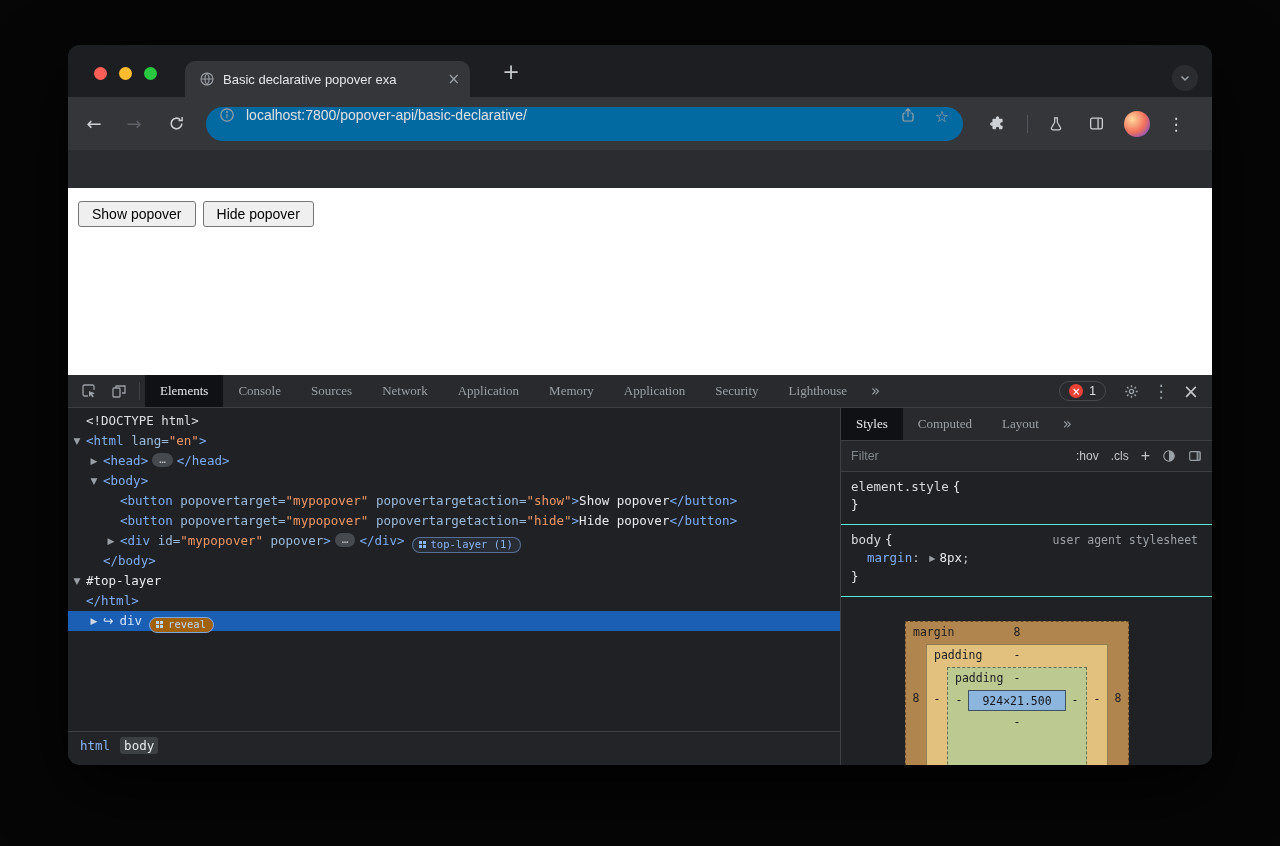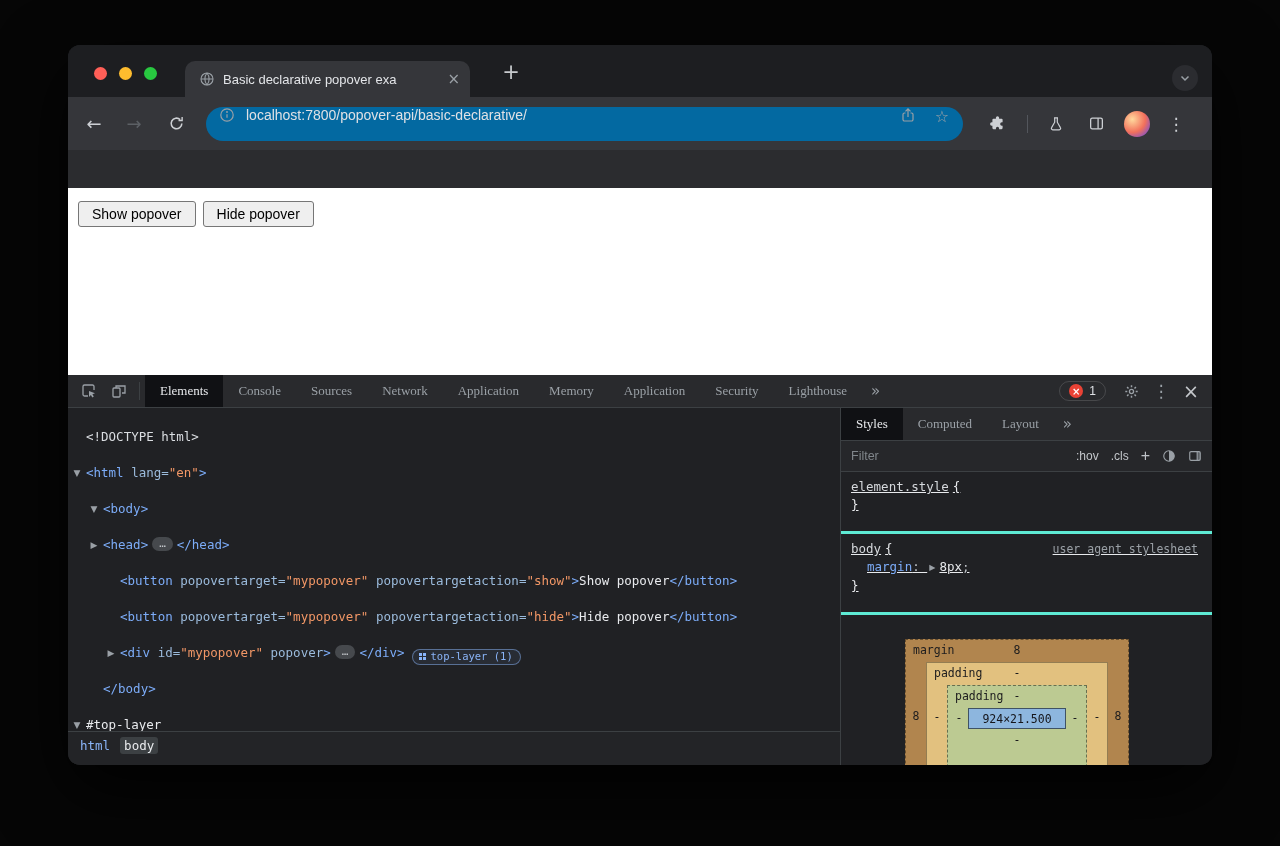--- a/index.html
+++ b/index.html
@@ -74,21 +74,21 @@
   .error-pill{ display:flex; align-items:center; gap:6px; padding:2px 9px; border-radius:11px;
     border:1px solid rgba(255,255,255,.14); margin-right:10px; }
   .err-circle{ width:14px; height:14px; border-radius:50%; background:#e94235; color:#fff;
     display:flex; align-items:center; justify-content:center; font-size:10px; font-weight:bold; }
   .err-circle::before{content:"×";}
   .err-count{ color:#dfe1e5; font-size:12px; }
   .dt-main{ flex:1; display:flex; min-height:0; }
   .dt-left{ width:772px; flex:none; display:flex; flex-direction:column; min-width:0; }
   .dom-tree{ flex:1; padding-top:3px; font-family:"DejaVu Sans Mono","DejaVu Sans",monospace;
     font-size:12.5px; white-space:nowrap; overflow:hidden; }
-  .tree-line{ height:20px; line-height:20px;margin-top:16px; }
+  .tree-line{ height:20px; line-height:20px; }
   .tree-line.selected{ background:#1b5fb5; }
   .arw{ display:inline-block; width:14px; margin-left:-16px; margin-right:2px; text-align:center;
     color:#9aa0a6; font-size:9px; font-family:"DejaVu Sans",sans-serif; vertical-align:1px; }
   .tag{ color:#7cacf8; } .attr{ color:#9bbbdc; } .val{ color:#f29766; }
   .txt{ color:#e8eaed; } .doc{ color:#dbdee2; } .toplayer{ color:#e8eaed; }
   .selected .tag{ color:#d2e3fc; } .selected .arw{ color:#cfd8e3; }
   .revlink{ color:#9aa0a6; margin-right:6px; font-family:"DejaVu Sans",sans-serif; }
   .selected .revlink{ color:#d7e5f7; }
   .pill{ display:inline-block; background:#46494d; color:#c4c7cb; border-radius:8px;
     padding:0 7px; height:14px; line-height:13px; font-size:11px;
@@ -108,22 +108,22 @@
   
   .dt-right{ flex:1; border-left:1px solid #3c4043; display:flex; flex-direction:column; min-width:0;justify-content:center; }
   .st-tabs-row{ height:33px; flex:none; background:#292a2d; border-bottom:1px solid #3c4043;
     display:flex; align-items:stretch; }
   .st-filter{ height:31px; flex:none; border-bottom:1px solid #3c4043; background:#26272a;
     display:flex; align-items:center; padding:0 10px; gap:12px; }
   .filter-input{ flex:1; color:#80868b; font-size:12.5px; }
   .st-btn{ color:#c3c6ca; font-size:12px; }
   .st-btn.plus{ font-size:16px; color:#bdc1c6; }
   .st-icon{ color:#9aa0a6; display:flex; align-items:center; }
-  .st-section{ border-bottom:3px solid #5eead4; padding:6px 10px 17px;
-    font-family:"DejaVu Sans Mono",monospace; font-size:12.5px; line-height:18px; color:#e8eaed;text-decoration:underline; }
+  .st-section{ border-bottom:1px solid #5eead4; padding:6px 10px 10px;
+    font-family:"DejaVu Sans Mono",monospace; font-size:12.5px; line-height:18px; color:#e8eaed; }
   .code-line{ white-space:nowrap; }
   .rule-head{ display:flex; justify-content:space-between; }
   .sel-name{ color:#d5d8dc; } .brace{ color:#e8eaed; margin-left:4px; }
   .origin{ color:#9aa0a6; font-size:11.5px; padding-right:4px; }
   .decl{ padding-left:16px; }
   .prop{ color:#7cacf8; } .cssval{ color:#e8eaed; } .plain{ color:#bdc1c6; }
   .decl-arrow{ display:inline-block; color:#9aa0a6; font-size:8px; margin:0 4px 0 2px;
     font-family:"DejaVu Sans",sans-serif; vertical-align:1px; }
   
   .st-boxmodel{ position:relative; flex:1; overflow:hidden; }
@@ -268,22 +268,22 @@
         <div class="dt-icon icon-kebab" style="font-size:16px"></div>
         <div class="dt-icon icon-x"></div>
       </div>
     </div>
 
     <div class="dt-main">
       <div class="dt-left">
         <div class="dom-tree">
             <div class="tree-line" style="padding-left: 18px;"><span class="doc">&lt;!DOCTYPE html&gt;</span></div>
             <div class="tree-line" style="padding-left: 18px;"><span class="arw">▼</span><span class="tag">&lt;html</span><span class="attr"> lang=</span><span class="val">"en"</span><span class="tag">&gt;</span></div>
+            <div class="tree-line" style="padding-left: 35px;"><span class="arw">▶</span><span class="tag">&lt;head&gt;</span><span class="pill">…</span><span class="tag">&lt;/head&gt;</span></div>
             <div class="tree-line" style="padding-left: 35px;"><span class="arw">▼</span><span class="tag">&lt;body&gt;</span></div>
-            <div class="tree-line" style="padding-left: 35px;"><span class="arw">▶</span><span class="tag">&lt;head&gt;</span><span class="pill">…</span><span class="tag">&lt;/head&gt;</span></div>
             <div class="tree-line" style="padding-left: 52px;"><span class="tag">&lt;button</span><span class="attr"> popovertarget=</span><span class="val">"mypopover"</span><span class="attr"> popovertargetaction=</span><span class="val">"show"</span><span class="tag">&gt;</span><span class="txt">Show popover</span><span class="tag">&lt;/button&gt;</span></div>
             <div class="tree-line" style="padding-left: 52px;"><span class="tag">&lt;button</span><span class="attr"> popovertarget=</span><span class="val">"mypopover"</span><span class="attr"> popovertargetaction=</span><span class="val">"hide"</span><span class="tag">&gt;</span><span class="txt">Hide popover</span><span class="tag">&lt;/button&gt;</span></div>
             <div class="tree-line" style="padding-left: 52px;"><span class="arw">▶</span><span class="tag">&lt;div</span><span class="attr"> id=</span><span class="val">"mypopover"</span><span class="attr"> popover</span><span class="tag">&gt;</span><span class="pill">…</span><span class="tag">&lt;/div&gt;</span><span class="adorner">top-layer (1)</span></div>
             <div class="tree-line" style="padding-left: 35px;"><span class="tag">&lt;/body&gt;</span></div>
             <div class="tree-line" style="padding-left: 18px;"><span class="arw">▼</span><span class="toplayer">#top-layer</span></div>
             <div class="tree-line" style="padding-left: 18px;"><span class="tag">&lt;/html&gt;</span></div>
             <div class="tree-line selected" style="padding-left: 35px;"><span class="arw">▶</span><span class="revlink">↪</span><span class="tag">div</span><span class="adorner reveal">reveal</span></div>
           </div>
         <div class="dt-crumbs">
             <span class="crumb">html</span>

